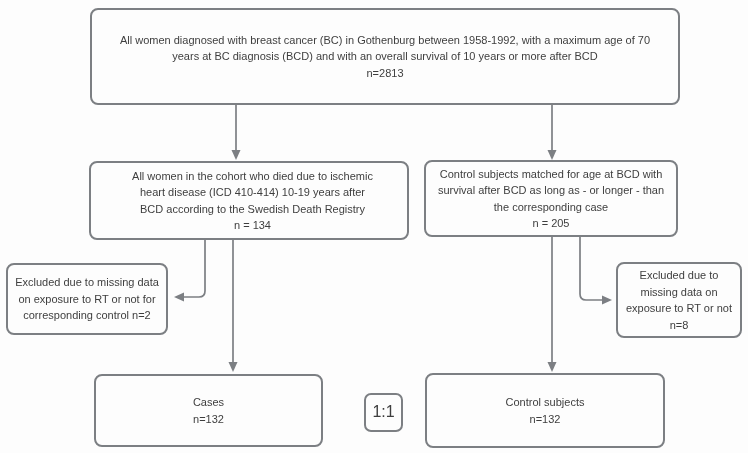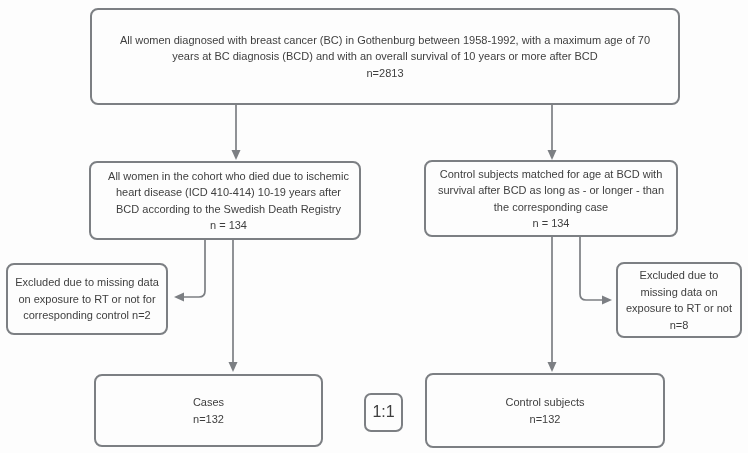--- a/index.html
+++ b/index.html
@@ -28,21 +28,21 @@
     color: #3e3e3e;
   }
   .node .txt {
     white-space: pre;
     font-size: 11px;
     line-height: 16.5px;
     color: #3e3e3e;
   }
   
   .box-cohort            { left: 90px;  top: 8px;   width: 590px; height: 97px; }
-  .box-cases-criteria    { left: 89px;  top: 161px; width: 272px; height: 79px; padding-left: 7px; }
+  .box-cases-criteria    { left: 89px;  top: 161px; width: 320px; height: 79px; padding-left: 7px; }
   .box-controls-criteria { left: 424px; top: 160px; width: 254px; height: 77px; }
   .box-excluded-cases    { left: 6px;   top: 263px; width: 162px; height: 72px; }
   .box-excluded-controls { left: 616px; top: 262px; width: 126px; height: 76px; }
   .box-cases             { left: 94px;  top: 374px; width: 229px; height: 73px; }
   .box-ratio             { left: 364px; top: 393px; width: 39px;  height: 39px; border-radius: 7px; }
   .box-controls          { left: 425px; top: 373px; width: 240px; height: 75px; }
   .box-ratio .txt        { font-size: 16px; }
   .connectors {
     position: absolute;
     left: 0; top: 0;
@@ -94,21 +94,21 @@
     <span class="txt">All women in the cohort who died due to ischemic
 heart disease (ICD 410-414) 10-19 years after
 BCD according to the Swedish Death Registry
 n = 134</span>
   </div>
 
   <div class="node box-controls-criteria">
     <span class="txt">Control subjects matched for age at BCD with
 survival after BCD as long as - or longer - than
 the corresponding case
-n = 134</span>
+n = 205</span>
   </div>
 
   <div class="node box-excluded-cases">
     <span class="txt">Excluded due to missing data
 on exposure to RT or not for
 corresponding control n=2</span>
   </div>
 
   <div class="node box-excluded-controls">
     <span class="txt">Excluded due to

